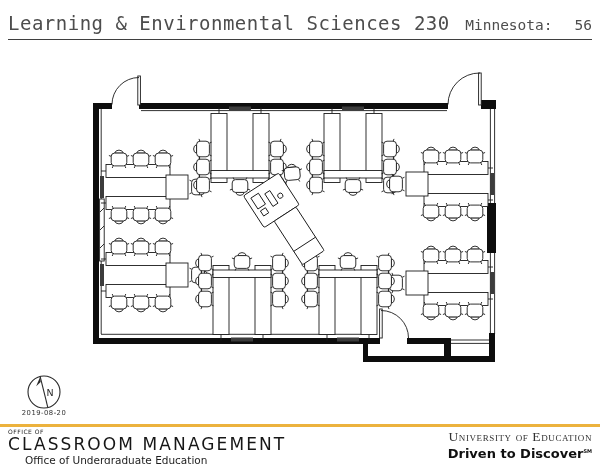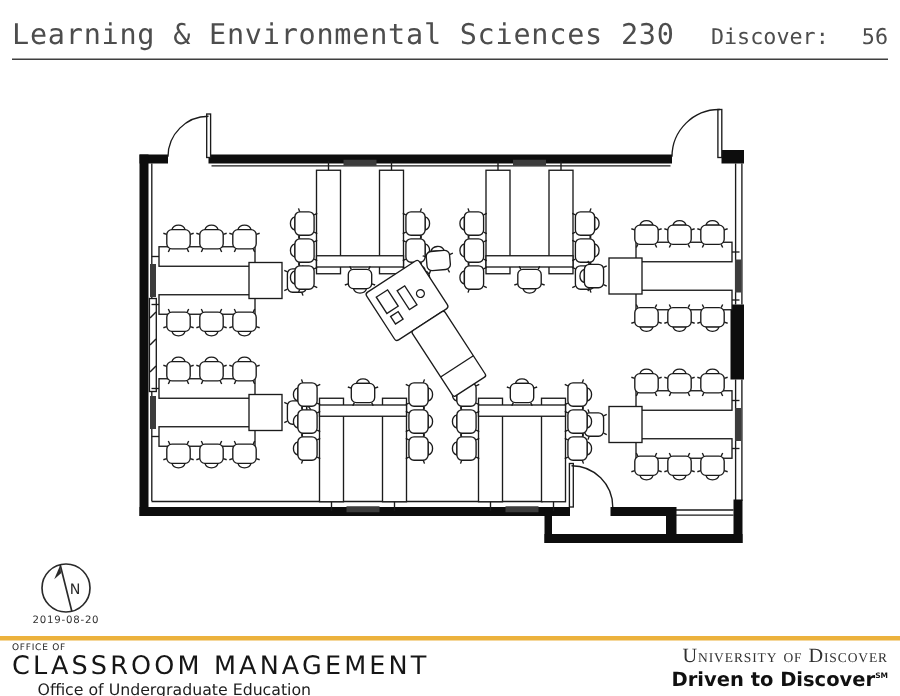--- a/index.html
+++ b/index.html
@@ -28,21 +28,21 @@
   .f-right .tag sup{font-size:5px;vertical-align:super;}
 </style>
 </head>
 <body>
 
 <div class="page">
 
   <div class="header">
     <span class="title">Learning &amp; Environmental Sciences 230</span>
     <span class="cap">
-      <span>Discover:</span><span class="v">56</span>
+      <span>Minnesota:</span><span class="v">56</span>
     </span>
   </div>
 
   <svg class="plan" id="plan" viewBox="0 0 600 464">
       <g>
         <line x1="101.2" y1="109" x2="101.2" y2="334" stroke="#1b1b1b" stroke-width="0.9"></line>
         <line x1="101" y1="334.3" x2="362" y2="334.3" stroke="#1b1b1b" stroke-width="0.9"></line>
         <line x1="141" y1="110.6" x2="447" y2="110.6" stroke="#1b1b1b" stroke-width="0.9"></line>
         <line x1="490.4" y1="109" x2="490.4" y2="203" stroke="#1b1b1b" stroke-width="0.9"></line>
         <line x1="494.6" y1="109" x2="494.6" y2="203" stroke="#1b1b1b" stroke-width="0.9"></line>
@@ -624,17 +624,17 @@
   <div class="goldbar" style="background: rgb(236, 178, 61);"></div>
 
   <div class="f-left">
     <div class="l1">OFFICE OF</div>
     <div class="l2">CLASSROOM MANAGEMENT</div>
     <div class="l3">Office of Undergraduate Education</div>
   </div>
 
 
   <div class="f-right">
-    <div class="univ">University of Discover</div>
+    <div class="univ">University of Education</div>
     <div class="tag"><span>Driven to Discover</span><sup>SM</sup></div>
   </div>
 
 </div>
 
 </body></html>

